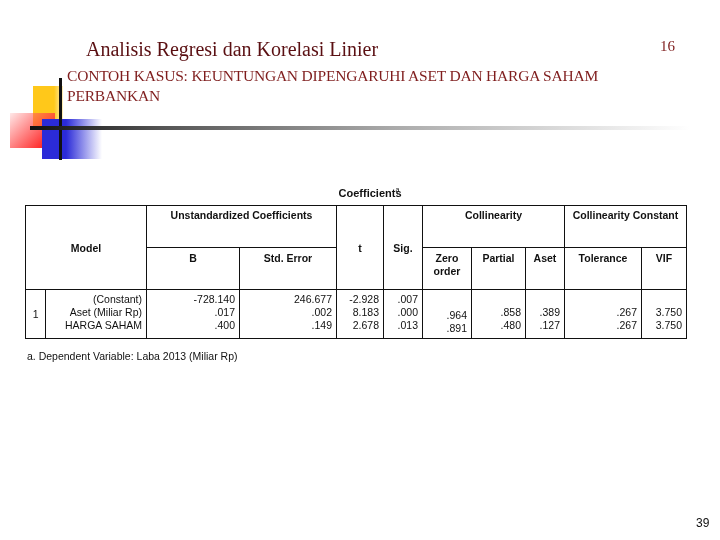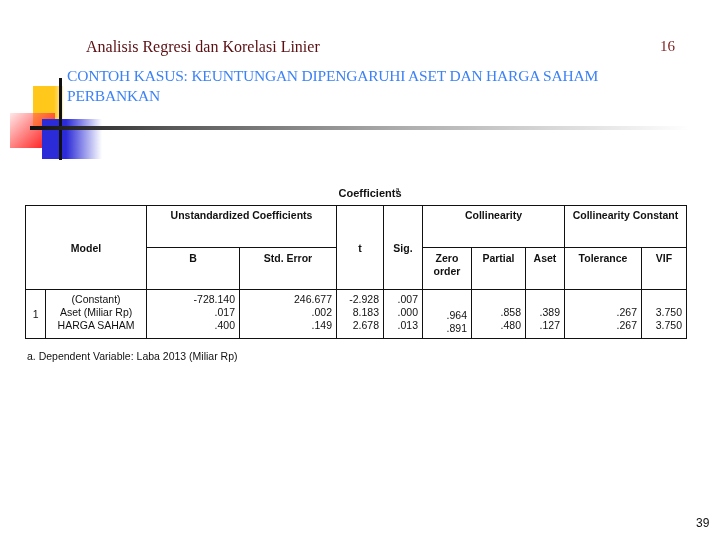--- a/index.html
+++ b/index.html
@@ -1,32 +1,32 @@
 <!DOCTYPE html>
 <html><head>
 <meta charset="utf-8">
 <style>
   html, body { margin:0; padding:0; }
   body { width:720px; height:540px; background:#fff; position:relative; overflow:hidden; font-family:"Liberation Sans", sans-serif; }
-  .header-title { position:absolute; left:86px; top:38px; font-family:"Liberation Serif", serif; font-size:16px; color:#5a0f12; }
+  .header-title { position:absolute; left:86px; top:38px; font-family:"Liberation Serif", serif; font-size:20px; color:#5a0f12; }
   .header-num { position:absolute; left:660px; top:38px; font-family:"Liberation Serif", serif; font-size:15px; color:#7f1d1d; }
-  .slide-title { position:absolute; left:67px; top:66px; width:620px; font-family:"Liberation Serif", serif; font-size:15.5px; line-height:20px; color:#3b82f6; letter-spacing:-0.2px; }
+  .slide-title { position:absolute; left:67px; top:66px; width:620px; font-family:"Liberation Serif", serif; font-size:15.5px; line-height:20px; color:#7f1d1d; letter-spacing:-0.2px; }
   .deco-yellow { position:absolute; left:33px; top:86px; width:30px; height:40px; background:linear-gradient(90deg,#ffc81a 70%, rgba(255,200,26,0.3)); }
   .deco-red { position:absolute; left:10px; top:113px; width:45px; height:35px; background:linear-gradient(135deg, rgba(255,180,180,0.3), #ff3030 80%); }
   .deco-blue { position:absolute; left:42px; top:119px; width:60px; height:40px; background:linear-gradient(90deg,#2b2bd8 40%, rgba(43,43,216,0)); }
   .deco-vline { position:absolute; left:59px; top:78px; width:3px; height:82px; background:#111; }
   .deco-hline { position:absolute; left:30px; top:126px; width:660px; height:4px; background:linear-gradient(90deg,#111 0%, #555 20%, #aaa 55%, rgba(255,255,255,0) 100%); }
   .caption { position:absolute; left:0; width:720px; top:186px; text-align:center; font-size:11px; font-weight:bold; color:#111; font-stretch:condensed; }
   .caption span { position:relative; left:6px; }
   .caption sup { font-size:7px; font-weight:normal; }
   table.coef { position:absolute; left:25px; top:205px; border-collapse:collapse; font-size:10.5px; color:#111; }
   table.coef td, table.coef th { border:1.5px solid #111; padding:0 4px;margin-left:36px; }
   table.coef th { font-weight:bold; font-size:10.5px; }
   .num { text-align:right; vertical-align:top; line-height:13px; padding-top:3px !important; padding-bottom:3px !important; }
-  .lbl { text-align:center; vertical-align:top; line-height:13px; padding-top:3px !important; padding-bottom:3px !important; }
+  .lbl { text-align:right; vertical-align:top; line-height:13px; padding-top:3px !important; padding-bottom:3px !important; }
   .footnote { position:absolute; left:27px; top:350px; font-size:10.5px; color:#111; }
   .pagenum { position:absolute; left:696px; top:516px; font-size:12px; color:#111; }
 </style>
 </head>
 <body>
 
 <div class="header-title">Analisis Regresi dan Korelasi Linier</div>
 <div class="header-num">16</div>
 
 <div class="deco-yellow"></div>

